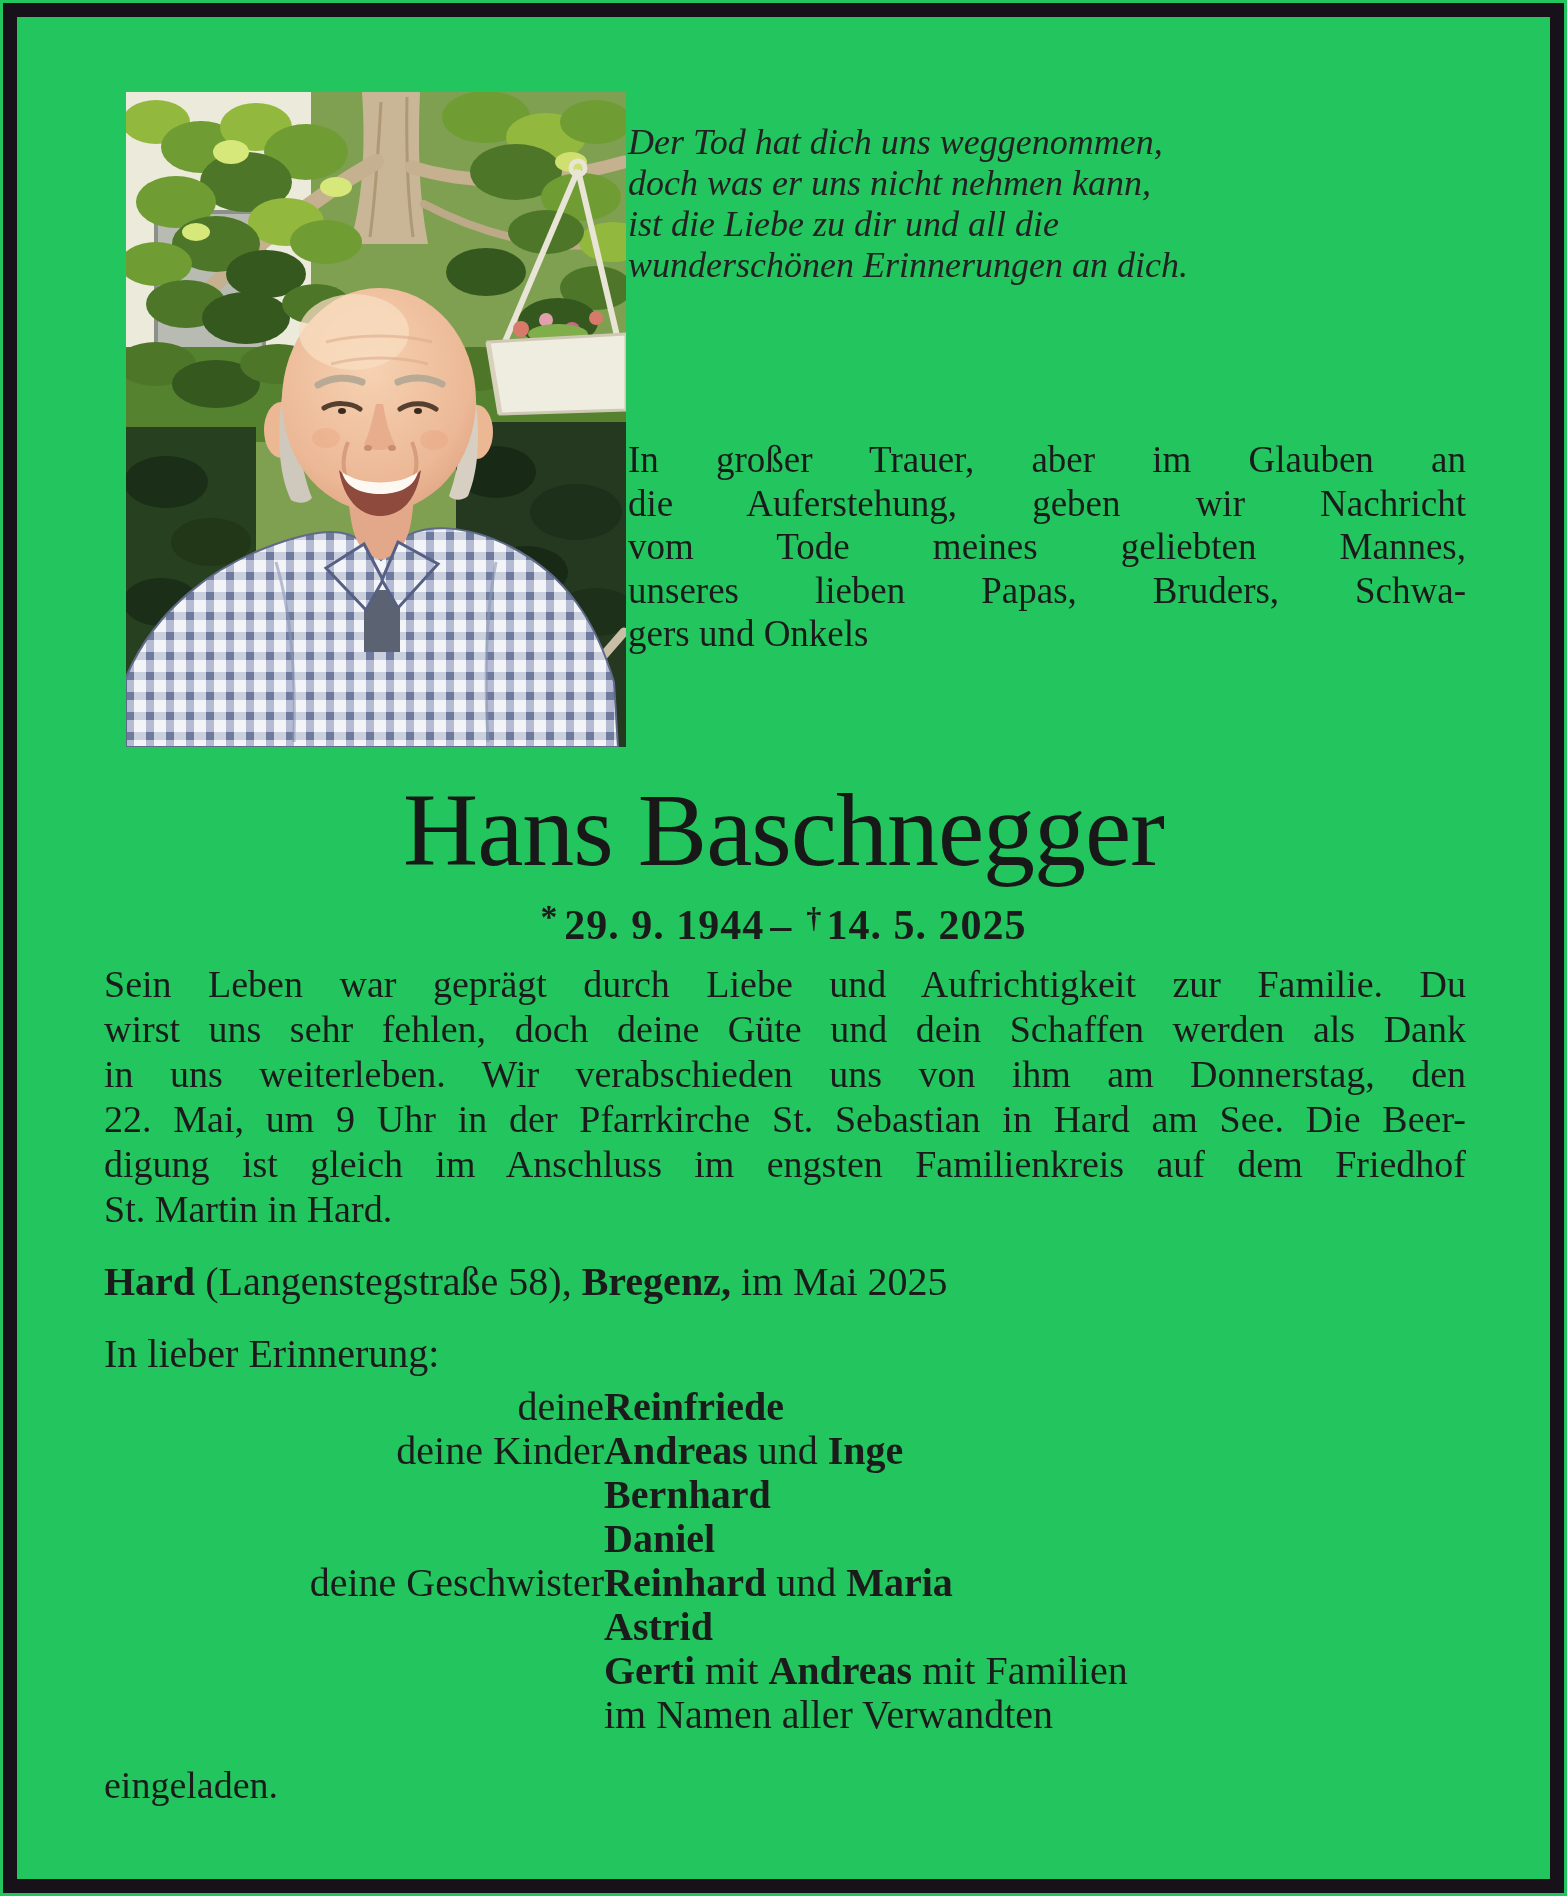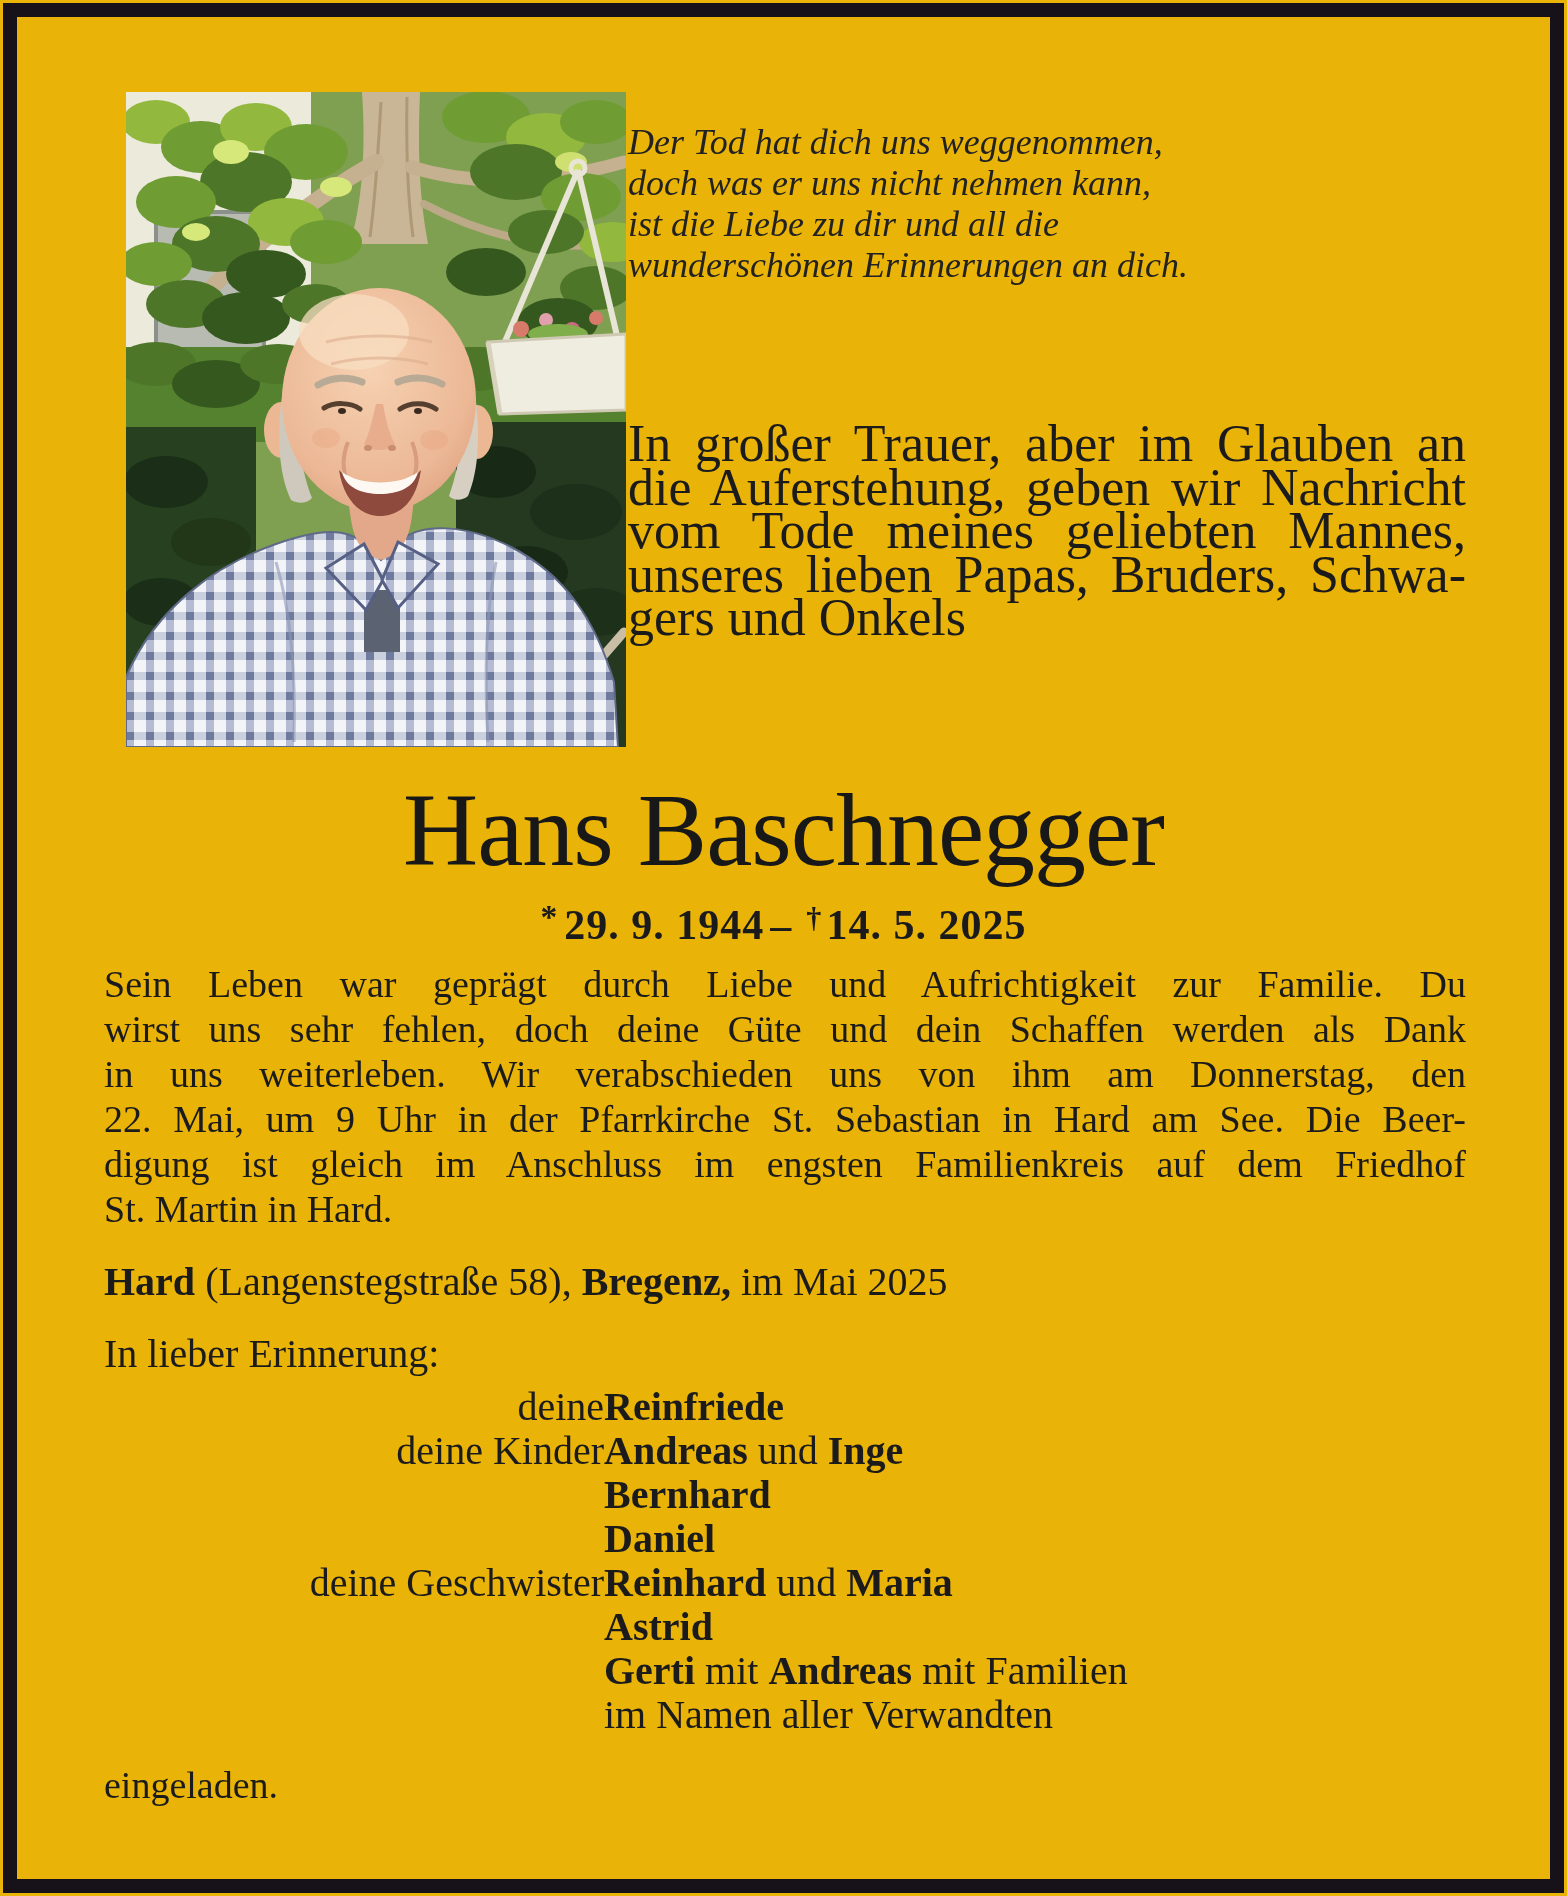--- a/index.html
+++ b/index.html
@@ -1,20 +1,20 @@
 <!DOCTYPE html>
 <html><head>
 <meta charset="utf-8">
 <style>
   html,body { margin:0; padding:0; background:#ffffff; }
   .sheet {
     position: relative;
     width: 1567px;
     height: 1896px;
-    background: #eab308;
+    background: #22c55e;
     overflow: hidden;
     font-family: "Liberation Serif", "DejaVu Serif", serif;
     color: #1b1b1b;
   }
   .frame {
     position: absolute;
     left: 3px; top: 3px; right: 3px; bottom: 3px;
     border: 14px solid #17121a;
     pointer-events: none;
   }
@@ -29,22 +29,22 @@
   .poem {
     position: absolute;
     left: 628px; top: 122px; width: 850px;
     font-style: italic;
     font-size: 36px;
     line-height: 41px;
     color: #222;
   }
   .announce {
     position: absolute;
-    left: 628px; top: 422px; width: 838px;
-    font-size: 52px;
+    left: 628px; top: 438px; width: 838px;
+    font-size: 37px;
     line-height: 43.5px;
   }
   .announce .ln { text-align: justify; text-align-last: justify; }
   .announce .ln:last-child { text-align-last: left; }
 
   .name {
     position: absolute;
     left: 0; width: 100%;
     top: 770px;
     text-align: center;

